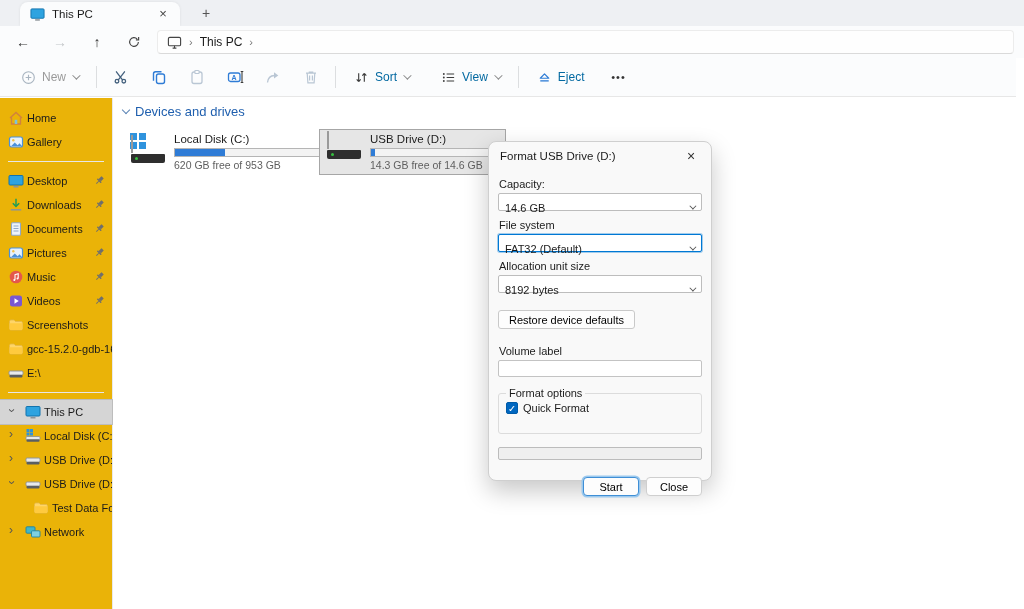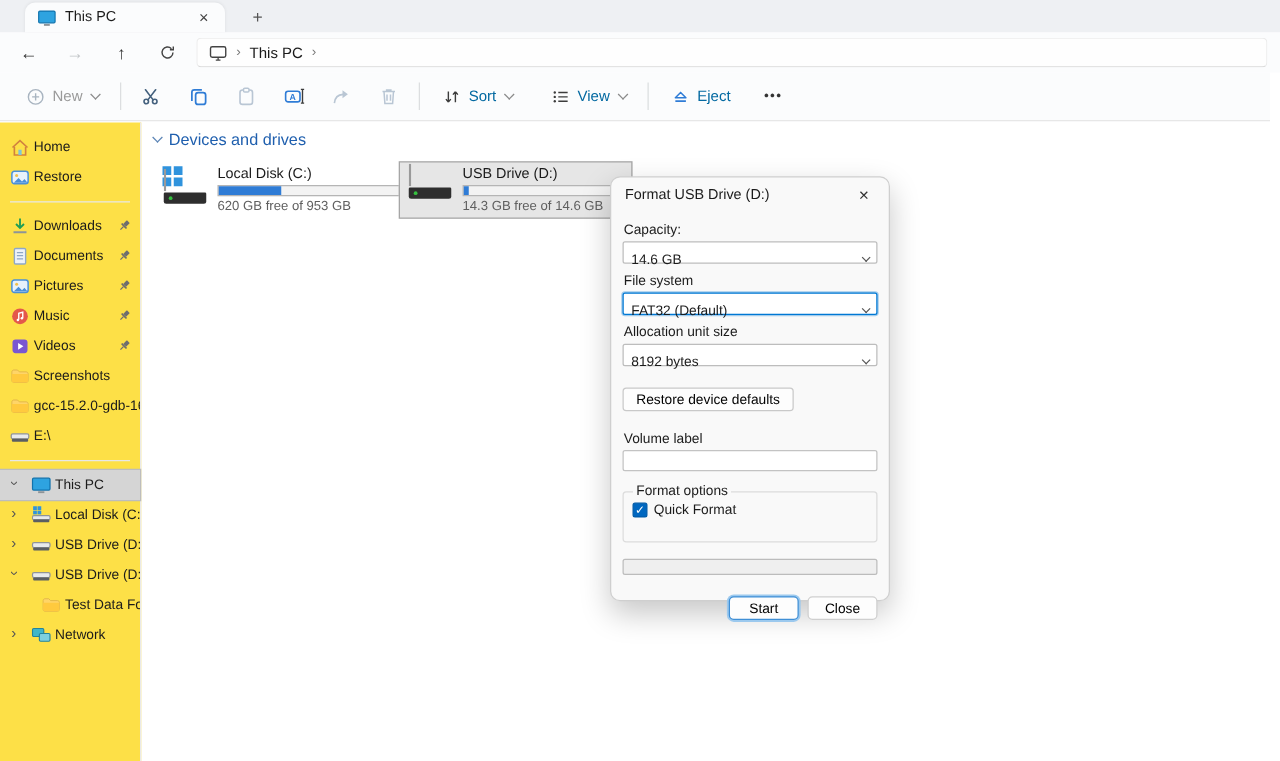--- a/index.html
+++ b/index.html
@@ -37,21 +37,21 @@
     border-bottom:1px solid #e7e7e7; display:flex; align-items:center; padding-left:12px; }
   .tbtn { display:flex; align-items:center; gap:6px; height:28px; padding:0 9px;
     border-radius:4px; font-size:12px; color:#0369a1; }
   .tbtn.disabled { color:#9a9a9a; }
   .ticon { display:flex; align-items:center; justify-content:center; width:30px; height:28px; }
   .tsep { width:1px; height:22px; background:#dcdee0; margin:0 9px; flex:0 0 auto; }
   .chev { width:6px; height:6px; border-right:1.2px solid #8a8a8a; border-bottom:1.2px solid #8a8a8a;
     transform:rotate(45deg) translateY(-2px); display:inline-block; }
   .more-dots { font-size:11px; letter-spacing:1px; color:#333; }
   
-  .sidebar { position:absolute; top:98px; left:0; width:113px; bottom:0; background:#fde047;
+  .sidebar { position:absolute; top:98px; left:0; width:113px; bottom:0; background:#eab308;
     border-right:1px solid #e9e9e9; padding-top:8px; font-size:11px; }
   .srow { position:relative; height:24px; display:flex; align-items:center; padding-left:27px;
     white-space:nowrap; overflow:hidden; }
   .srow .sicon { position:absolute; left:8px; top:4px; width:16px; height:16px; }
   .srow .pin { position:absolute; right:6px; top:5px; width:13px; height:13px; }
   .sdiv { height:1px; background:#e7e7e7; margin:7px 8px; }
   .trow { position:relative; height:24px; display:flex; align-items:center; padding-left:44px;
     white-space:nowrap; overflow:hidden; }
   .trow .expander { position:absolute; left:9px; top:3px; font-size:12px; color:#555; }
   .trow .expander.open { transform:rotate(90deg); transform-origin:55% 55%; }
@@ -242,24 +242,38 @@
           <rect x="6.7" y="9.8" width="2.6" height="4.2" fill="#7fc3d8"></rect>
         </svg>
       <span>Home</span>
     </div>
     <div class="srow">
       <svg class="sicon" viewBox="0 0 16 16">
           <rect x="1.5" y="3" width="13" height="10" rx="2" fill="#e8f2fb" stroke="#4a90d9" stroke-width="1.2"></rect>
           <circle cx="5.3" cy="6.3" r="1.2" fill="#f2c14e"></circle>
           <path d="M3 12.2l3.8-3.8 2.8 2.8 2-2 2.4 3z" fill="#4a90d9"></path>
         </svg>
-      <span>Restore</span>
+      <span>Gallery</span>
     </div>
     <div class="sdiv"></div>
 
+    <div class="srow">
+      <svg class="sicon" viewBox="0 0 16 16">
+          <rect x="1" y="2.5" width="14" height="9.5" rx="1" fill="#2ea3e0" stroke="#1173ad" stroke-width="1"></rect>
+          <rect x="5.5" y="13" width="5" height="1.5" fill="#8d9499"></rect>
+        </svg>
+      <span>Desktop</span>
+      <svg class="pin" viewBox="0 0 16 16">
+          <g transform="rotate(45 8 8)" fill="#6e6e6e">
+            <rect x="6" y="2.5" width="4" height="5" rx="0.5"></rect>
+            <rect x="4.5" y="7.5" width="7" height="1.8" rx="0.9"></rect>
+            <rect x="7.4" y="9.3" width="1.2" height="4.2"></rect>
+          </g>
+        </svg>
+    </div>
     <div class="srow">
       <svg class="sicon" viewBox="0 0 16 16">
           <path d="M8 1.8v7.4" stroke="#1f9d55" stroke-width="1.5" fill="none"></path>
           <path d="M4.8 6.2L8 9.4l3.2-3.2" fill="none" stroke="#1f9d55" stroke-width="1.5"></path>
           <path d="M2.8 12.8h10.4" stroke="#8d9499" stroke-width="1.5"></path>
         </svg>
       <span>Downloads</span>
       <svg class="pin" viewBox="0 0 16 16">
           <g transform="rotate(45 8 8)" fill="#6e6e6e">
             <rect x="6" y="2.5" width="4" height="5" rx="0.5"></rect>

